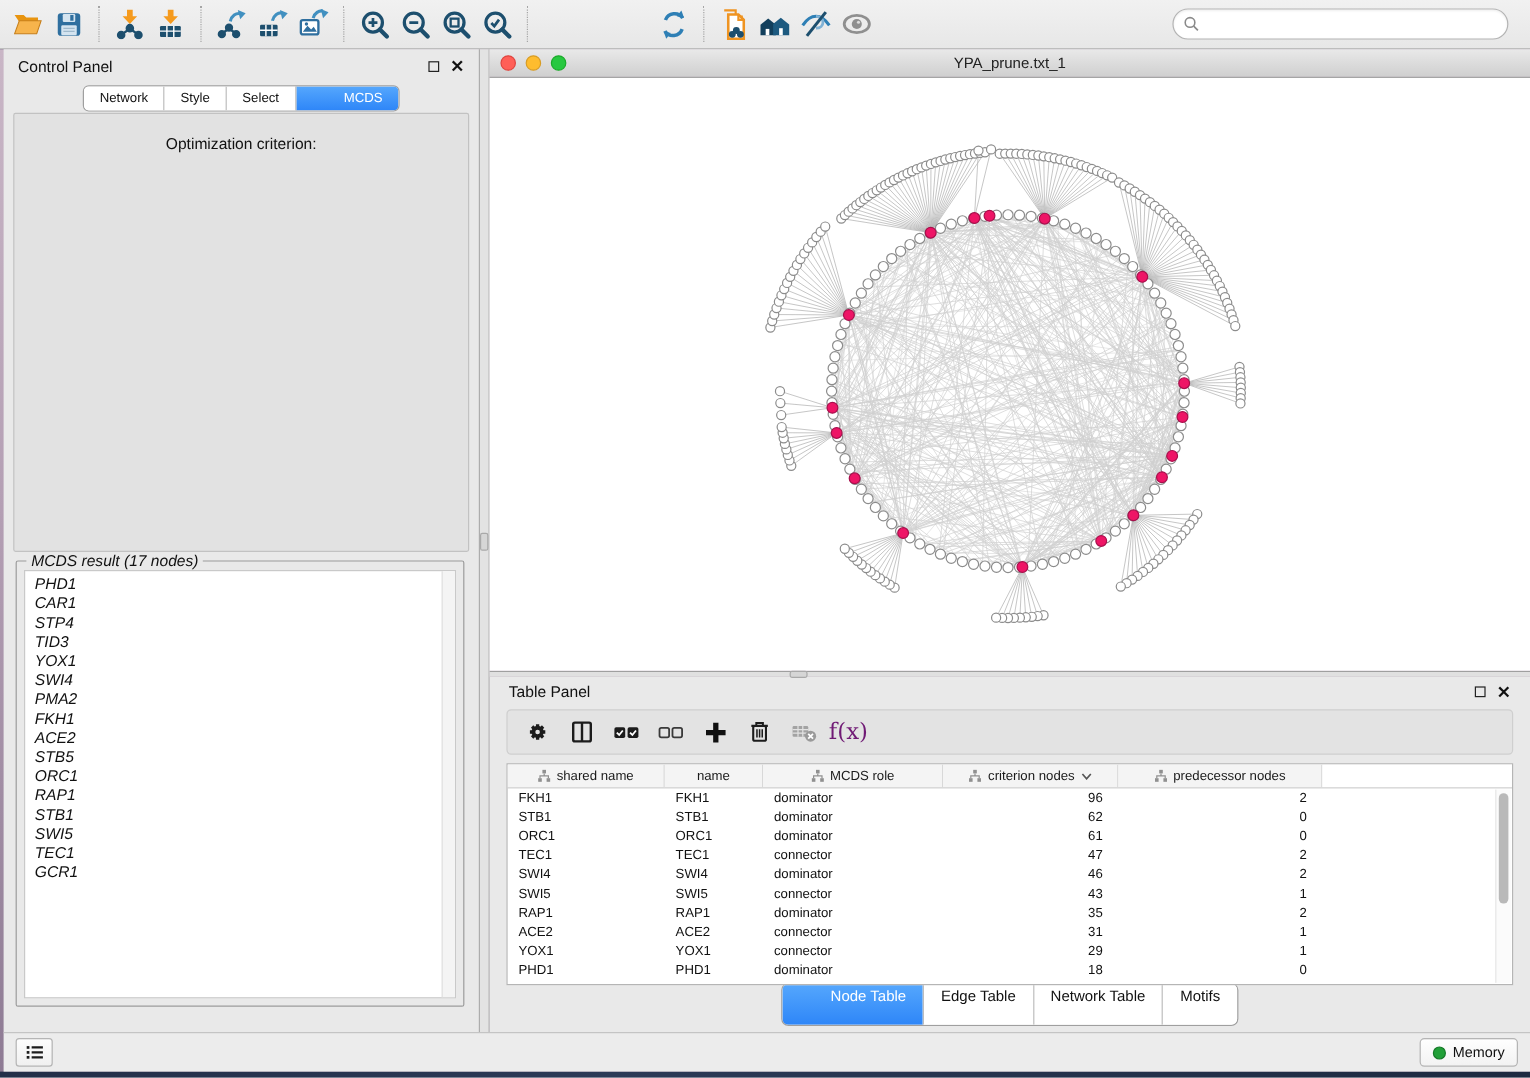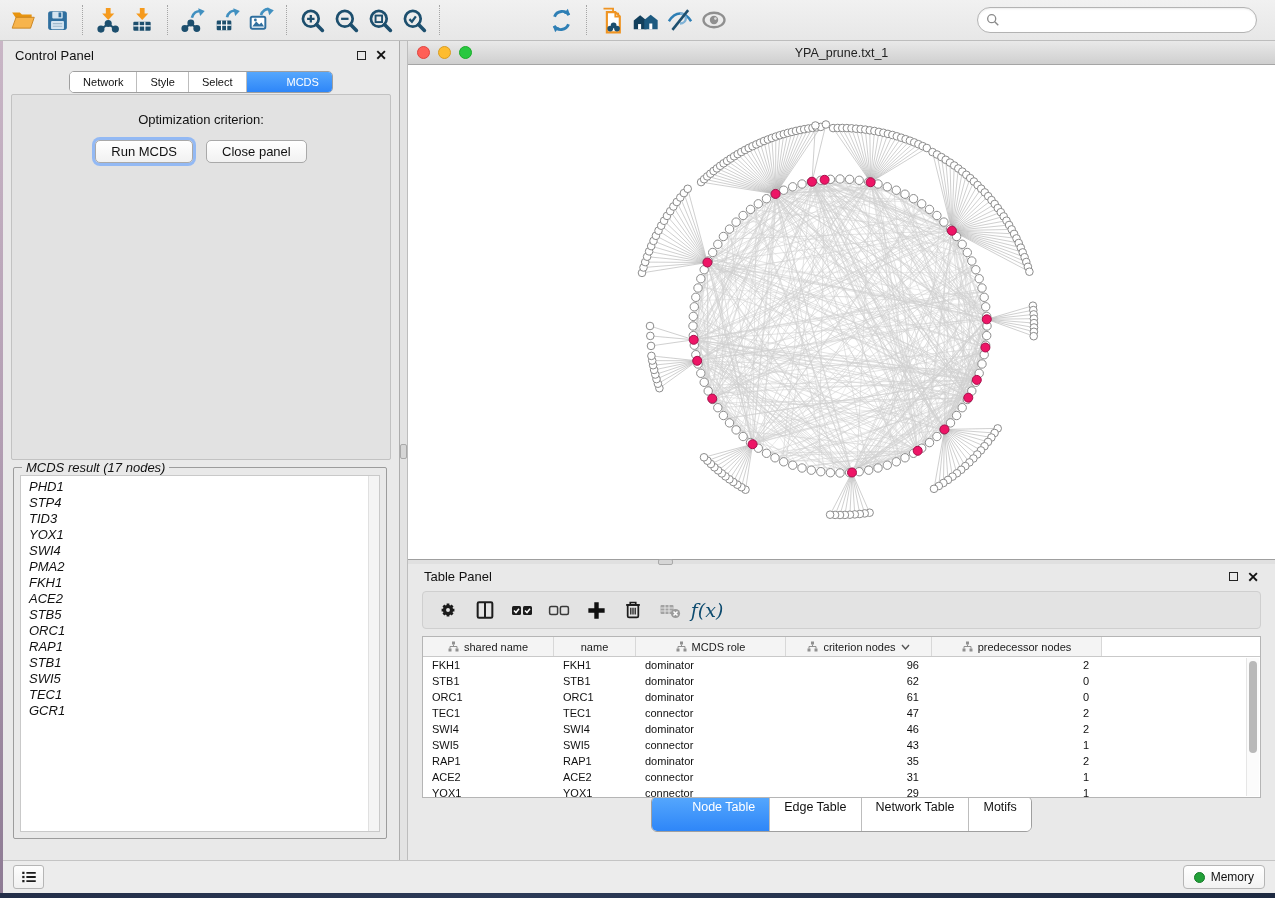--- a/index.html
+++ b/index.html
@@ -86,23 +86,23 @@
 
   .h-splitter { height:4px; flex:0 0 4px; background:#e0e0e0; position:relative; }
   .h-handle { position:absolute; left:250px; top:-1px; width:15px; height:6px; background:#d6d6d6; border:1px solid #a9a9a9; border-radius:2px; }
 
   
   .table-panel { flex:1; background:#e9e9e9; display:flex; flex-direction:column; min-height:0; }
   .tp-titlebar { height:25px; display:flex; align-items:center; padding:0 16px; }
   .tp-toolbar { margin:2px 14px 7px 14px; height:38px; background:#e3e3e3; border:1px solid #cfcfcf; border-radius:4px;
     display:flex; align-items:center; padding:0 10px; gap:7px; }
   .tp-ico { width:30px; height:30px; display:flex; align-items:center; justify-content:center; }
-  .fx { font-family:"DejaVu Serif", serif; font-style:italic; font-size:19px; color:#0c4a6e; }
-
-  .tbl { margin:0 14px; height:162px; background:#fff; border:1px solid #b5b5b5; position:relative; overflow:hidden; }
+  .fx { font-family:"DejaVu Serif", serif; font-size:19px; color:#701a75; }
+
+  .tbl { margin:0 14px; height:185px; background:#fff; border:1px solid #b5b5b5; position:relative; overflow:hidden; }
   .tbl-head { display:grid; grid-template-columns:131px 82px 150px 146px 170px 1fr; height:20px;
     border-bottom:1px solid #c9c9c9; font-size:11px; color:#1a1a1a; }
   .th { background:#f4f4f4; border-right:1px solid #d8d8d8; display:flex; align-items:center; justify-content:center; gap:5px; padding:0 4px; white-space:nowrap; }
   .th.filler { background:#fff; border-right:none; }
   .tbl-body { font-size:11px; color:#111; }
   .tr { display:grid; grid-template-columns:131px 82px 150px 146px 170px 1fr; height:16px; align-items:center; }
   .td { padding-left:9px; white-space:nowrap; }
   .td.num { padding-left:0; padding-right:13px; text-align:right; }
   .tbl-scroll { position:absolute; top:21px; right:1px; bottom:1px; width:13px; background:#fbfbfb; border-left:1px solid #e6e6e6; }
   .tbl-thumb { position:absolute; top:3px; left:2px; width:8px; height:92px; border-radius:4px; background:#b9b9b9; }
@@ -291,31 +291,28 @@
         <div class="cp-tabs">
           <div class="seg" id="cp-tabs">
               <div class="tab">Network</div>
               <div class="tab">Style</div>
               <div class="tab">Select</div>
               <div class="tab sel">MCDS</div>
             </div>
         </div>
         <div class="cp-box">
           <div class="opt-label">Optimization criterion:</div>
-          <div class="btn-row">
-            <button class="pushbtn focus">Run MCDS</button>
-            <button class="pushbtn">Close panel</button>
-          </div>
         </div>
         <div class="cp-spacer"></div>
         <div class="mcds-field">
           <span class="mcds-legend">MCDS result (17 nodes)</span>
           <div class="mcds-listwrap">
             <div class="mcds-list" id="mcds-list">
                 <div>PHD1</div>
+                <div>CAR1</div>
                 <div>STP4</div>
                 <div>TID3</div>
                 <div>YOX1</div>
                 <div>SWI4</div>
                 <div>PMA2</div>
                 <div>FKH1</div>
                 <div>ACE2</div>
                 <div>STB5</div>
                 <div>ORC1</div>
                 <div>RAP1</div>

